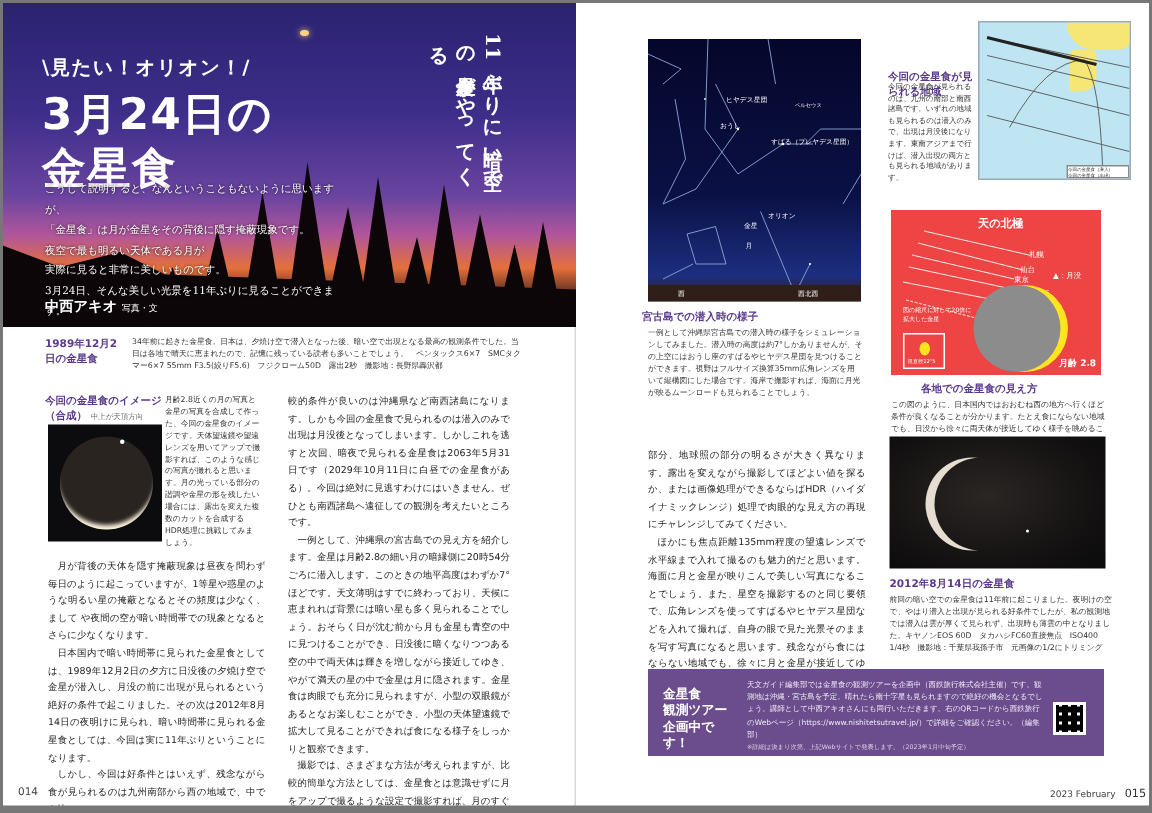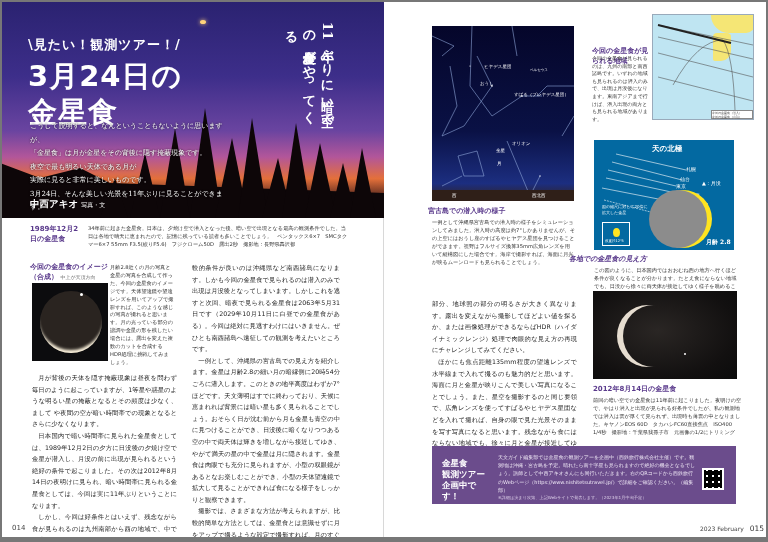--- a/index.html
+++ b/index.html
@@ -55,27 +55,27 @@
   .cap3-text { position: absolute; left: 432px; top: 218px; width: 143px; }
   .col3 { position: absolute; left: 432px; top: 298px; width: 145px; }
 
   .cap4-title { position: absolute; left: 592px; top: 36px; width: 60px; margin-top: 10px; }
   .cap4-text { position: absolute; left: 592px; top: 55px; width: 60px; font-size: 5px; line-height: 7.6px; }
   .map { position: absolute; left: 652px; top: 14px; width: 102px; height: 106px; background: #bfe5f2; overflow: hidden; border: 1px solid #9ab; }
   .map .land1 { position: absolute; left: 58px; top: 0; width: 44px; height: 18px; background: #f5e675; border-radius: 0 0 10px 20px; }
   .map .land2 { position: absolute; left: 60px; top: 18px; width: 18px; height: 28px; background: #f5e675; border-radius: 4px 4px 10px 2px; }
   .map-legend { position: absolute; left: 58px; top: 95px; width: 42px; height: 9px; background: #fff; border: 1px solid #888; font-size: 3px; color: #333; }
 
-  .occult { position: absolute; left: 594px; top: 140px; width: 140px; height: 110px; background: #0369a1; overflow: hidden; }
+  .occult { position: absolute; left: 594px; top: 140px; width: 140px; height: 110px; background: #ef4444; overflow: hidden; }
   .occult .moon-disc { position: absolute; left: 55px; top: 50px; width: 58px; height: 58px; border-radius: 50%; background: #8c8c8c; box-shadow: 5px 0 0 0 #ffe420; }
   .occult .label { position: absolute; color: #fff; font-size: 5px; white-space: nowrap; }
   .occult .title { font-size: 7.5px; font-weight: bold; }
   .occult .inset { position: absolute; left: 8px; top: 82px; width: 28px; height: 24px; border: 1px solid #fff; }
   .occult .inset .venus { position: absolute; left: 10px; top: 5px; width: 7px; height: 9px; border-radius: 50%; background: #ffe420; }
-  .cap5-title { position: absolute; left: 569px; top: 254px; font-style: italic; }
+  .cap5-title { position: absolute; left: 614px; top: 254px; }
   .cap5-text { position: absolute; left: 594px; top: 266px; width: 145px; }
 
   .moonphoto { position: absolute; left: 593px; top: 291px; width: 144px; height: 88px; background: radial-gradient(ellipse at 45% 45%, #2a2624 0%, #121010 70%, #0b0b0b 100%); overflow: hidden; }
   .moonphoto .cres { position: absolute; left: 30px; top: 14px; width: 62px; height: 62px; border-radius: 50%; box-shadow: -6px 0 0 0 #e6ddd0; }
   .moonphoto .venus { position: absolute; left: 91px; top: 62px; width: 2px; height: 2px; border-radius: 50%; background: #fff; }
   .cap6-title { position: absolute; left: 593px; top: 384px; }
   .cap6-text { position: absolute; left: 593px; top: 396px; width: 150px; }
 
   .tour-box { position: absolute; left: 432px; top: 446px; width: 304px; height: 58px; background: #6b4c8c; }
   .tour-heading { position: absolute; left: 10px; top: 12px; color: #fff; font-size: 8.5px; font-weight: bold; line-height: 11px; width: 50px; }
@@ -107,21 +107,21 @@
           <polygon points="238,150 252,50 268,150"></polygon>
           <polygon points="262,150 278,90 292,150"></polygon>
           <polygon points="282,150 296,55 312,150"></polygon>
           <polygon points="305,150 320,75 336,150"></polygon>
           <polygon points="330,150 343,95 356,150"></polygon>
           <polygon points="350,150 362,80 376,150"></polygon>
           <polygon points="130,150 145,85 160,150"></polygon>
           <polygon points="100,150 115,110 128,150"></polygon>
         </g>
       </svg>
-      <div class="kicker">\見たい！観測ツアー！/</div>
+      <div class="kicker">\見たい！オリオン！/</div>
       <div class="hero-title">
         <div>3月24日の</div>
         <div>金星食</div>
       </div>
       <div class="vertical-sub">11年ぶりに 暗い空での 金星食がやってくる</div>
       <div class="lead">
         <div>こうして説明すると、なんということもないように思いますが、</div>
         <div>「金星食」は月が金星をその背後に隠す掩蔽現象です。</div>
         <div>夜空で最も明るい天体である月が</div>
         <div>実際に見ると非常に美しいものです。</div>

